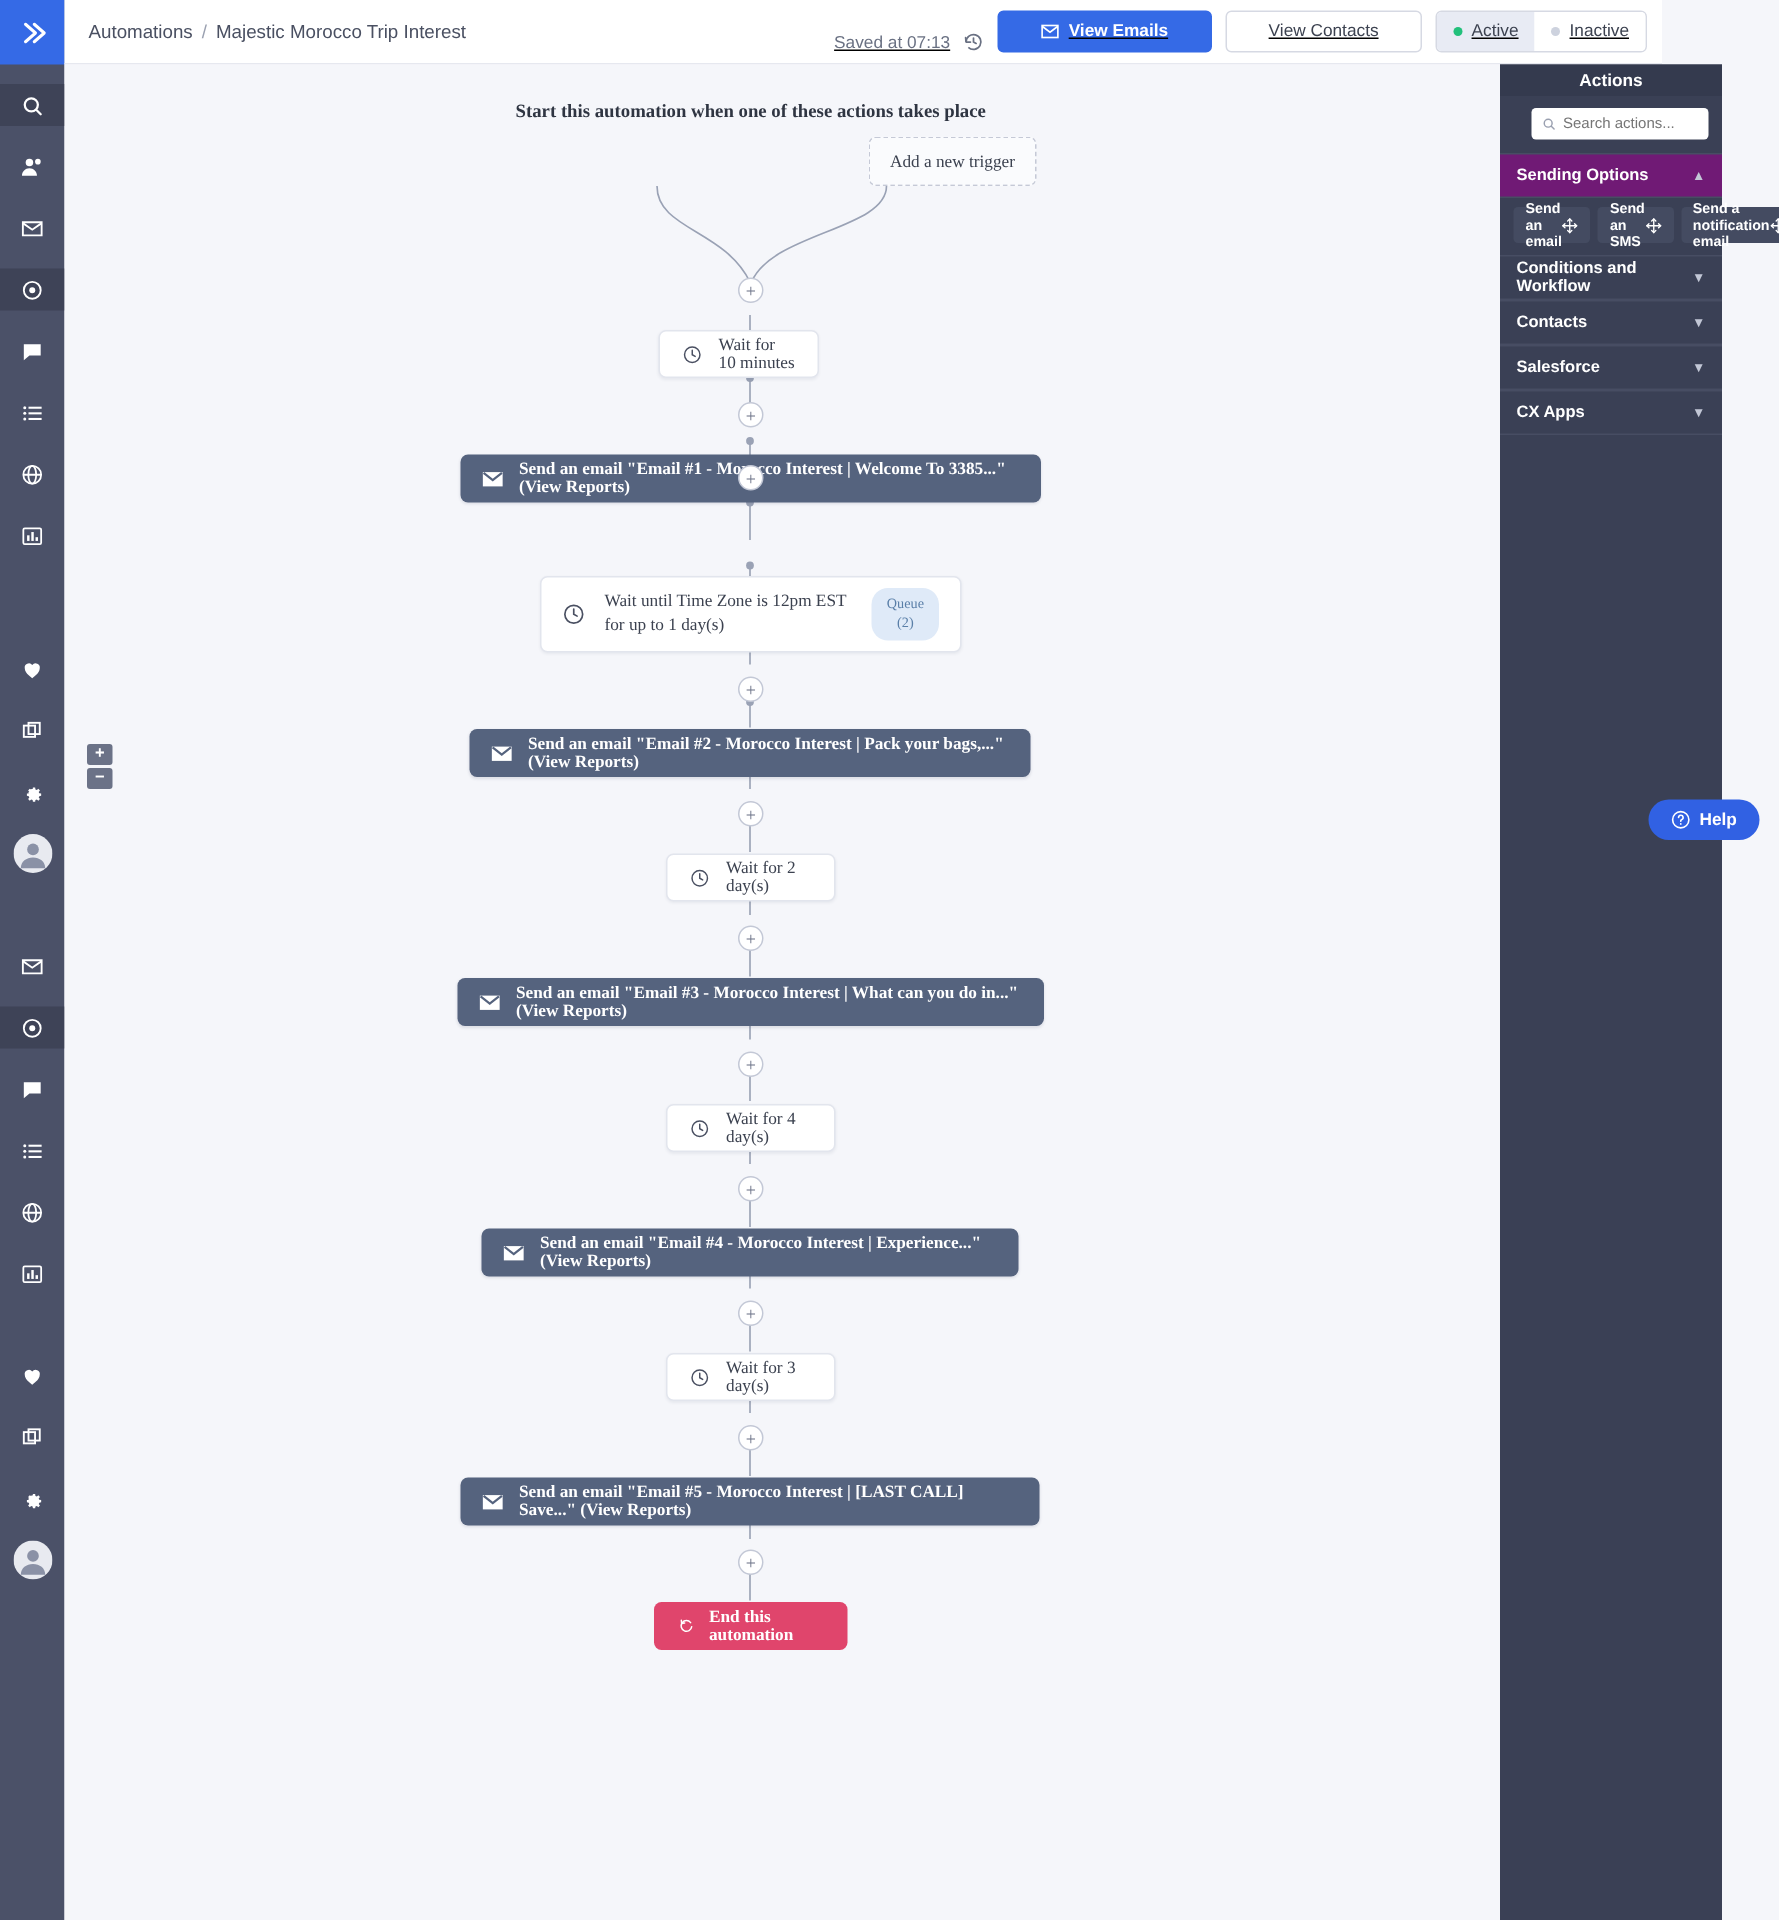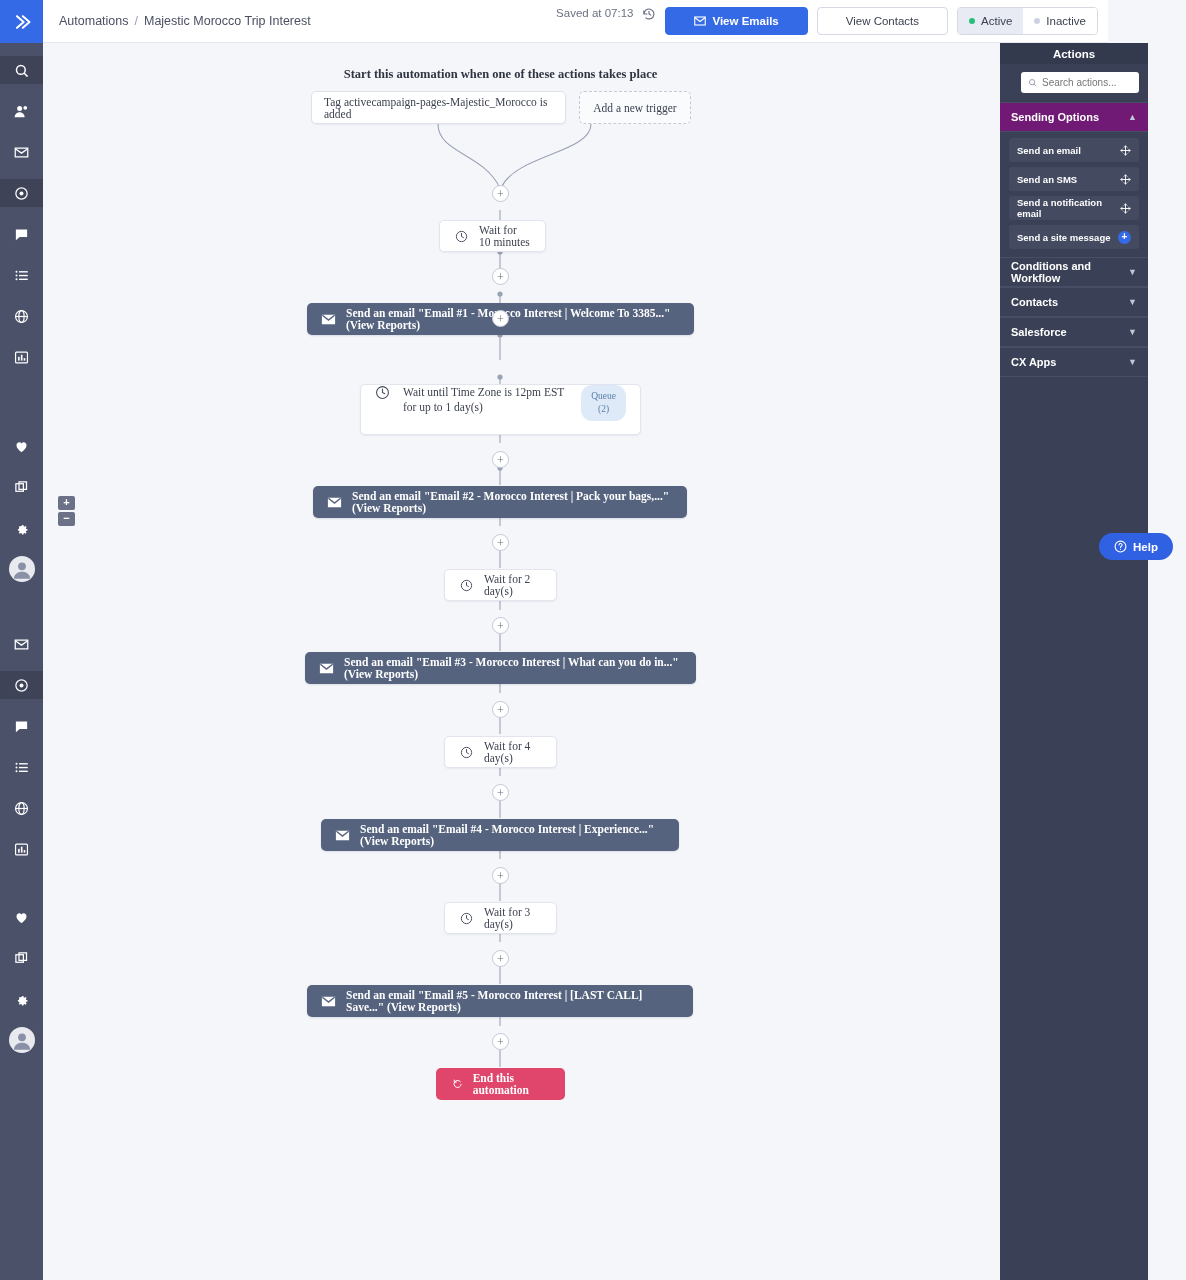--- a/index.html
+++ b/index.html
@@ -46,21 +46,21 @@
   }
   #breadcrumb {
     margin-left: 16px;
     font-size: 12.5px; color: #4a5062;
     display: flex; align-items: center; gap: 6px;
     white-space: nowrap;
   }
   #breadcrumb .sep { color: #9aa0b0; }
   #topbar-right {
     margin-left: auto; margin-right: 10px;
-    display: flex; align-items: flex-start; gap: 9px;
+    display: flex; align-items: flex-end; gap: 9px; text-decoration: underline;
   }
   #saved-text { font-size: 11.5px; color: #6a7183; white-space: nowrap; }
   #history-icon { color: #6a7183; display: flex; align-items: center; }
   #history-icon svg { width: 14px; height: 14px; }
   .btn {
     height: 28px; border-radius: 4px; font-size: 11.5px;
     display: flex; align-items: center; justify-content: center;
     padding: 0 28px; white-space: nowrap; cursor: pointer;
   }
   #view-emails-btn {
@@ -138,22 +138,22 @@
   .wait-node {
     background: #fff; border: 1px solid #e2e5ed; border-radius: 5px;
     height: 32px; display: flex; align-items: center; gap: 11px;
     padding: 0 15px; font-size: 11.5px; color: #3c4250; cursor: pointer;
     box-shadow: 0 1px 2px rgba(40,50,80,0.07);
   }
   .wait-node svg { width: 13px; height: 13px; flex: 0 0 auto; color: #4a5062; }
 
   .waituntil-node {
     background: #fff; border: 1px solid #e2e5ed; border-radius: 5px;
-    height: 51px; display: flex; align-items: flex-start; gap: 13px;
-    padding: 0 14px; font-size: 11.5px; color: #3c4250; cursor: pointer;
+    height: 51px; display: flex; align-items: center; gap: 13px;
+    padding: 14px 14px; font-size: 11.5px; color: #3c4250; cursor: pointer;
     box-shadow: 0 1px 2px rgba(40,50,80,0.07);
   }
   .waituntil-node svg { width: 15px; height: 15px; flex: 0 0 auto; color: #4a5062; }
   .waituntil-text { line-height: 1.33; }
   .queue-badge {
     margin-left: auto; background: #dfeaf8; color: #5a7fa8;
     border-radius: 11px; padding: 5px 10px; font-size: 9.5px;
     text-align: center; line-height: 1.35; cursor: pointer;
   }
 
@@ -184,21 +184,21 @@
     width: 100%; font-family: "Liberation Sans", sans-serif; background: transparent;
   }
   .accordion-header {
     height: 30px; display: flex; align-items: center;
     padding: 0 11px; color: #fff; font-size: 11px; font-weight: bold;
     border-top: 1px solid #474d63; border-bottom: 1px solid #474d63;
     cursor: pointer;
   }
   .accordion-header.open { background: #701a75; }
   .accordion-header .chev { margin-left: auto; font-size: 9px; color: #c2c7d6; }
-  .accordion-body { padding: 6px 9px 8px 9px; display: flex; flex-direction: column; gap: 5px; }
+  .accordion-body { padding: 6px 9px 8px 9px; display: flex; flex-direction: row; gap: 5px; }
   .action-item {
     background: #444b61; border-radius: 3px; height: 24px;
     display: flex; align-items: center; padding: 0 8px;
     color: #fff; font-size: 9.5px; font-weight: bold; cursor: grab;
   }
   .action-item .handle { margin-left: auto; color: #fff; display: flex; align-items: center; }
   .action-item .handle svg { width: 11px; height: 11px; }
   .action-item .plus-circle {
     margin-left: auto; width: 13px; height: 13px; border-radius: 50%;
     background: #356ae6; color: #fff; font-size: 10px; line-height: 12px;
@@ -488,21 +488,20 @@
           <circle cx="457" cy="833" r="2.6"></circle>
         <circle cx="457" cy="874" r="2.6"></circle>
           <circle cx="457" cy="916" r="2.6"></circle>
         <circle cx="457" cy="958" r="2.6"></circle>
           <circle cx="457" cy="999" r="2.6"></circle>
       </g>
     </svg>
 
     <div id="flow-heading">Start this automation when one of these actions takes place</div>
 
-    <div class="node trigger-box" style="left:268px; top:48px; width:255px;">Tag activecampaign-pages-Majestic_Morocco is added</div>
     <div class="node trigger-box dashed" style="left:536px; top:48px; width:112px;">Add a new trigger</div>
 
     <div class="node plus-node" style="left:449px; top:142px;">+</div>
 
     <div class="node wait-node" style="left:396px; top:177px; width:107px;">
       <svg viewBox="0 0 24 24" fill="none" stroke="currentColor" stroke-width="1.8">
           <circle cx="12" cy="12" r="9.5"></circle>
           <polyline points="12 6.5 12 12 15.6 14" stroke-linecap="round"></polyline>
         </svg>
       <span>Wait for 10 minutes</span>

